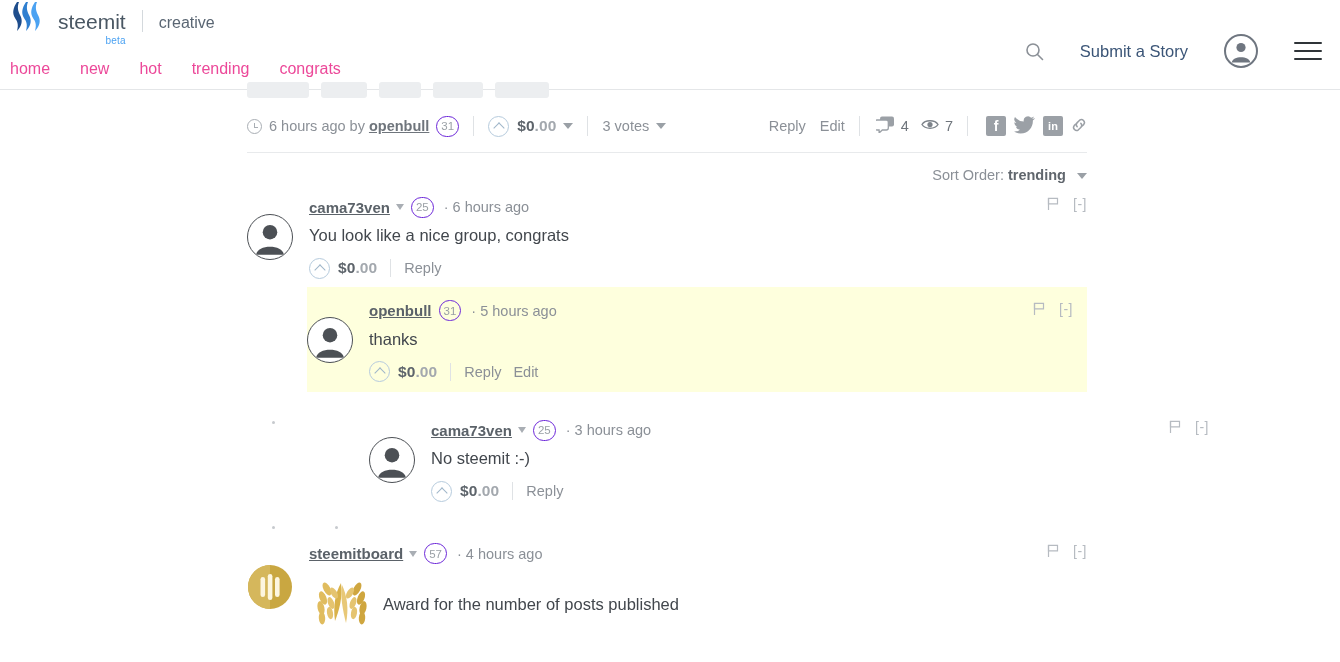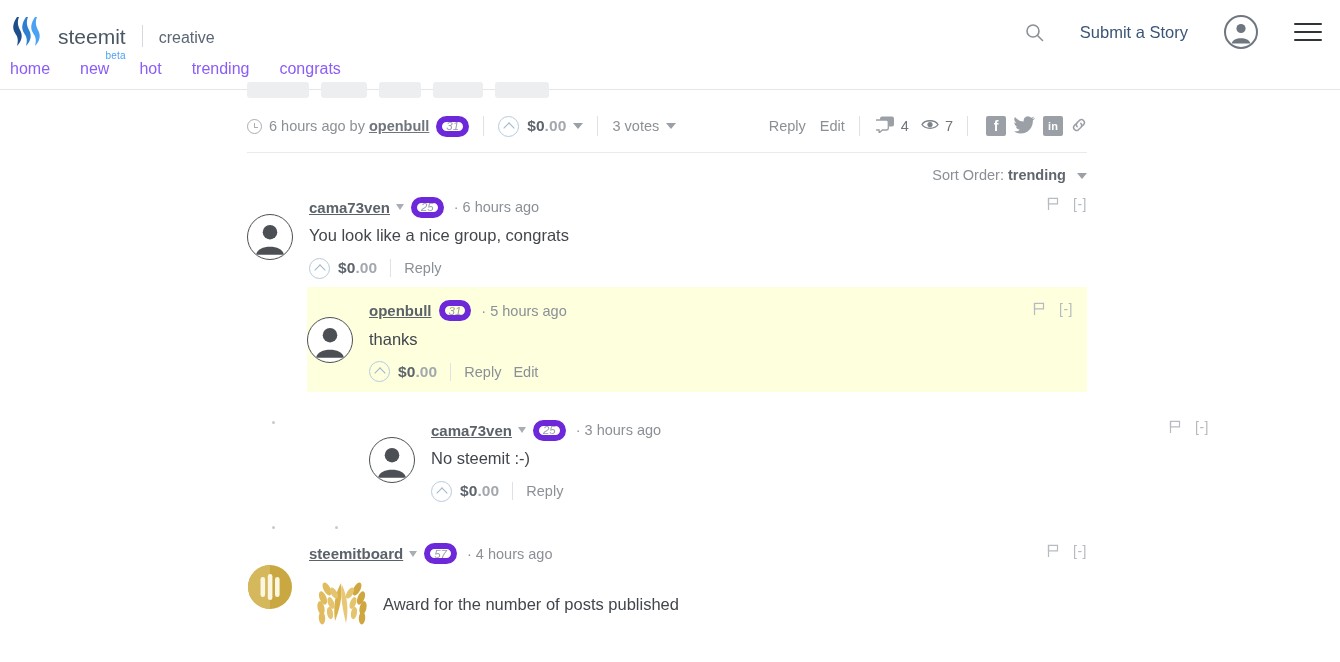--- a/index.html
+++ b/index.html
@@ -11,23 +11,24 @@
     background: #ffffff;
     font-family: "Liberation Sans", sans-serif;
     -webkit-font-smoothing: antialiased;
   }
 
   
   .topbar {
     position: relative;
     height: 48px;
     display: flex;
-    align-items: center;
-    padding: 16px 18px 0 10px;
+    align-items: flex-start;
+    padding: 0 18px 0 10px;
     background: #ffffff;
+    flex-direction: column;
   }
   .brand-group { display: flex; align-items: flex-end; }
   .logo-mark { width: 38px; height: 34px; display: block; margin-right: 10px; }
   .brand-name {
     font-size: 21px;
     color: #4a5763;
     line-height: 1;
     position: relative;
     padding-bottom: 2px;
   }
@@ -73,21 +74,21 @@
     height: 42px;
     display: flex;
     align-items: center;
     gap: 30px;
     padding: 0 10px;
     border-bottom: 1px solid #e4e6e8;
     background: #ffffff;
   }
   .subnav a {
     font-size: 16px;
-    color: #8b5cf6;
+    color: #ec4899;
     text-decoration: none;
   }
 
   
   .content {
     padding: 0 0 0 0;
     position: relative;
   }
   .tagstrip {
     position: relative;
@@ -124,22 +125,22 @@
   .postmeta .clock:before {
     content:""; position:absolute; left:6px; top:3px; width:1.3px; height:5px; background:#a9aeb4;
   }
   .postmeta .clock:after {
     content:""; position:absolute; left:6px; top:7px; width:4px; height:1.3px; background:#a9aeb4;
   }
   .author-strong { color: #6f757c; font-weight: bold; margin-left: 4px; }
   .rep-badge {
     display: inline-flex; align-items: center; justify-content: center;
     min-width: 21px; height: 21px; padding: 0 4px;
-    border: 6px solid #6d28d9; border-radius: 11px;
-    font-size: 11.5px; color: #9aa0a6; margin-left: 7px; font-style: italic;
+    border: 1px solid #6d28d9; border-radius: 11px;
+    font-size: 11.5px; color: #9aa0a6; margin-left: 7px;
   }
   .vsep { width: 1px; height: 20px; background: #dfe2e5; margin: 0 14px; }
   .upvote-ring {
     width: 21px; height: 21px; border-radius: 50%;
     border: 1.4px solid #b6cbdd;
     display: inline-flex; align-items: center; justify-content: center;
     margin-right: 8px; flex: none; cursor: pointer;
   }
   .chev-up {
     width: 8px; height: 8px;

